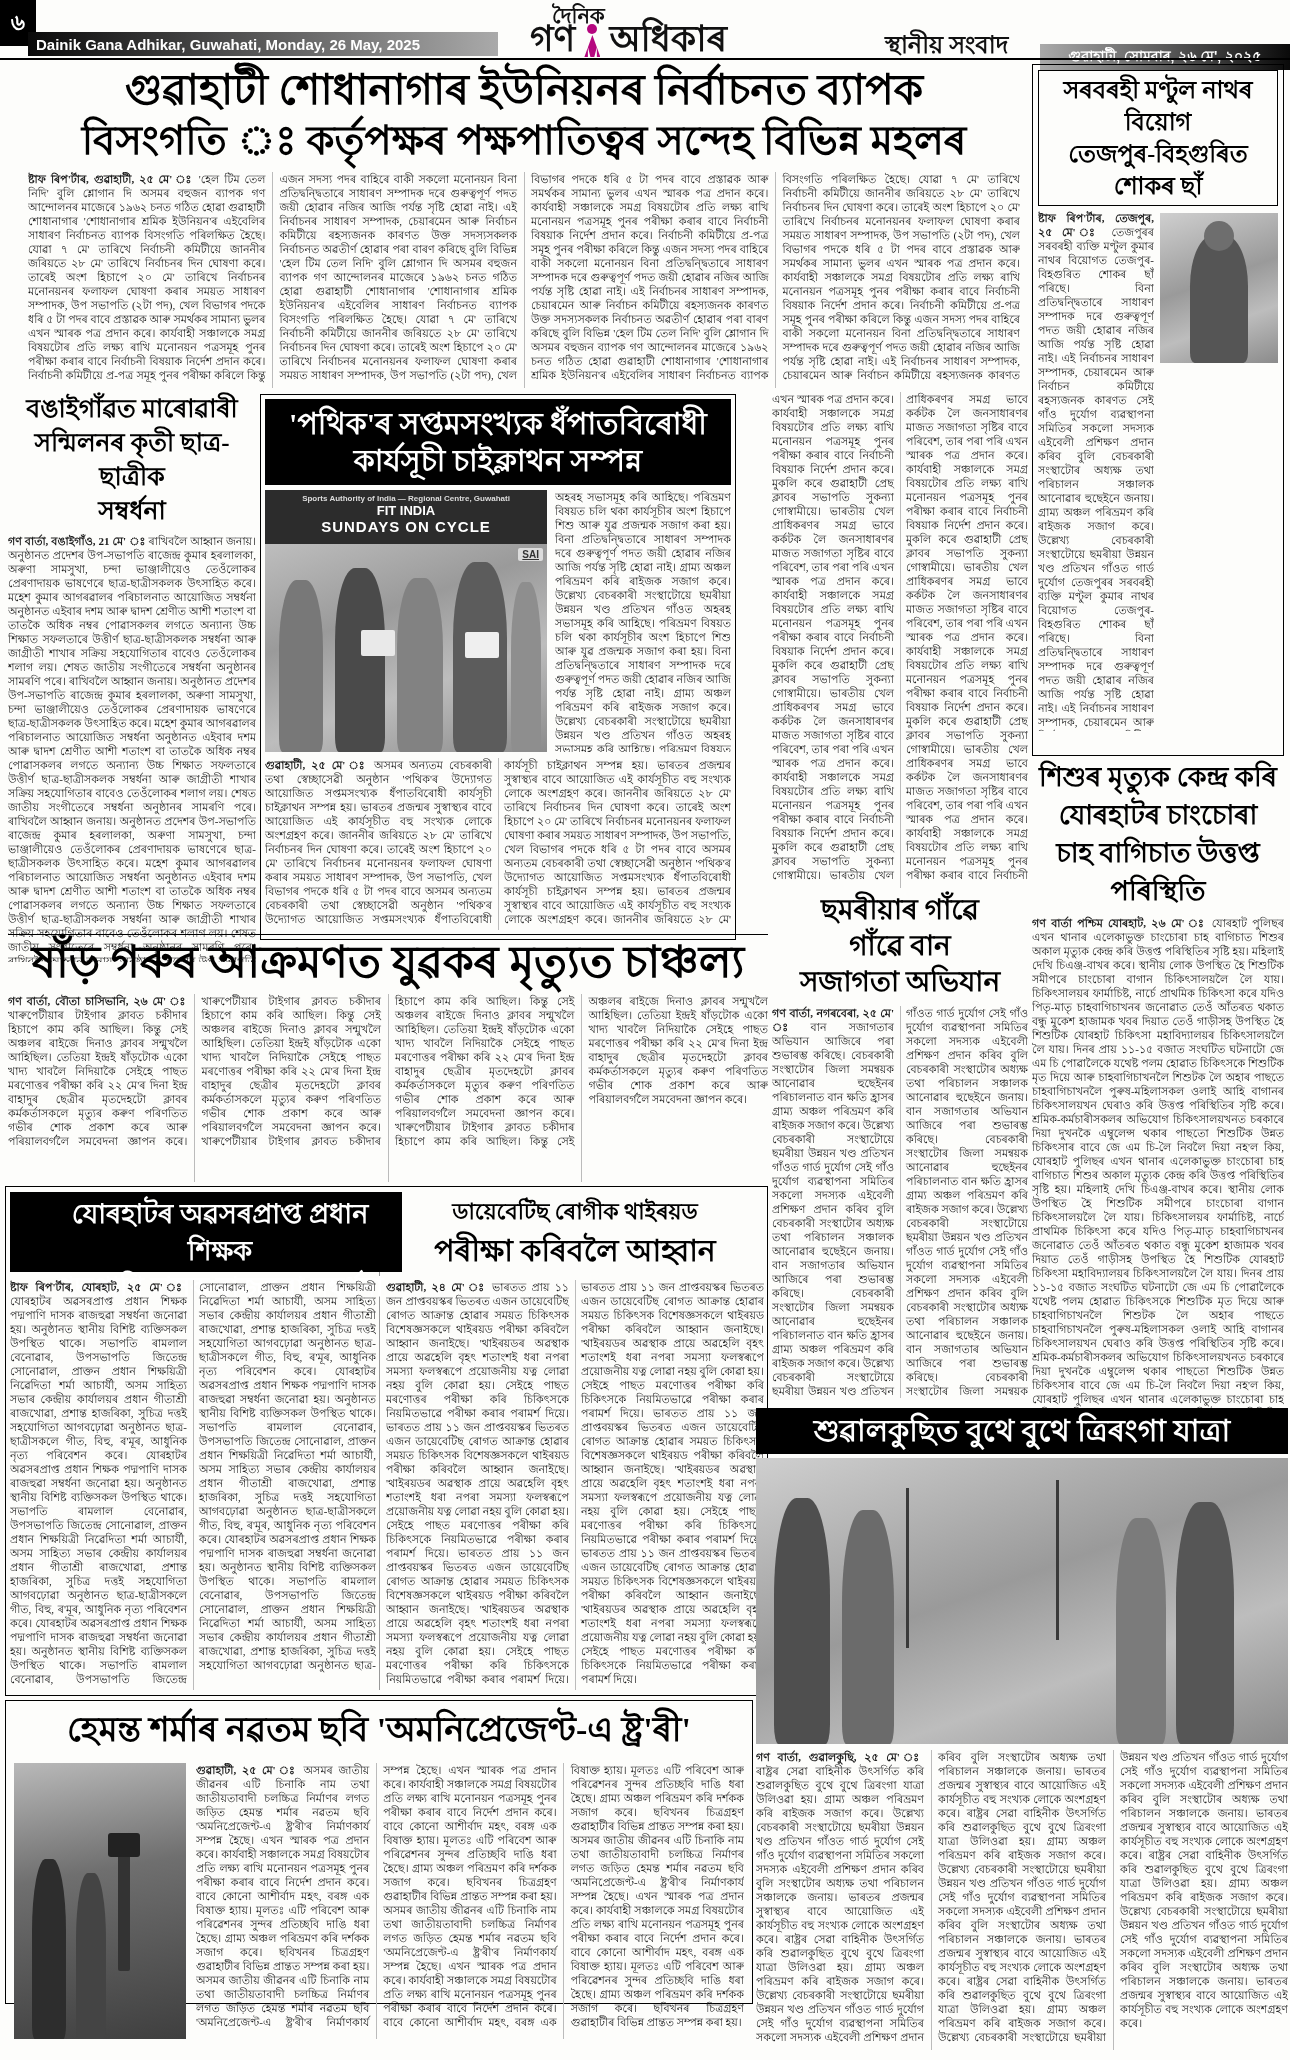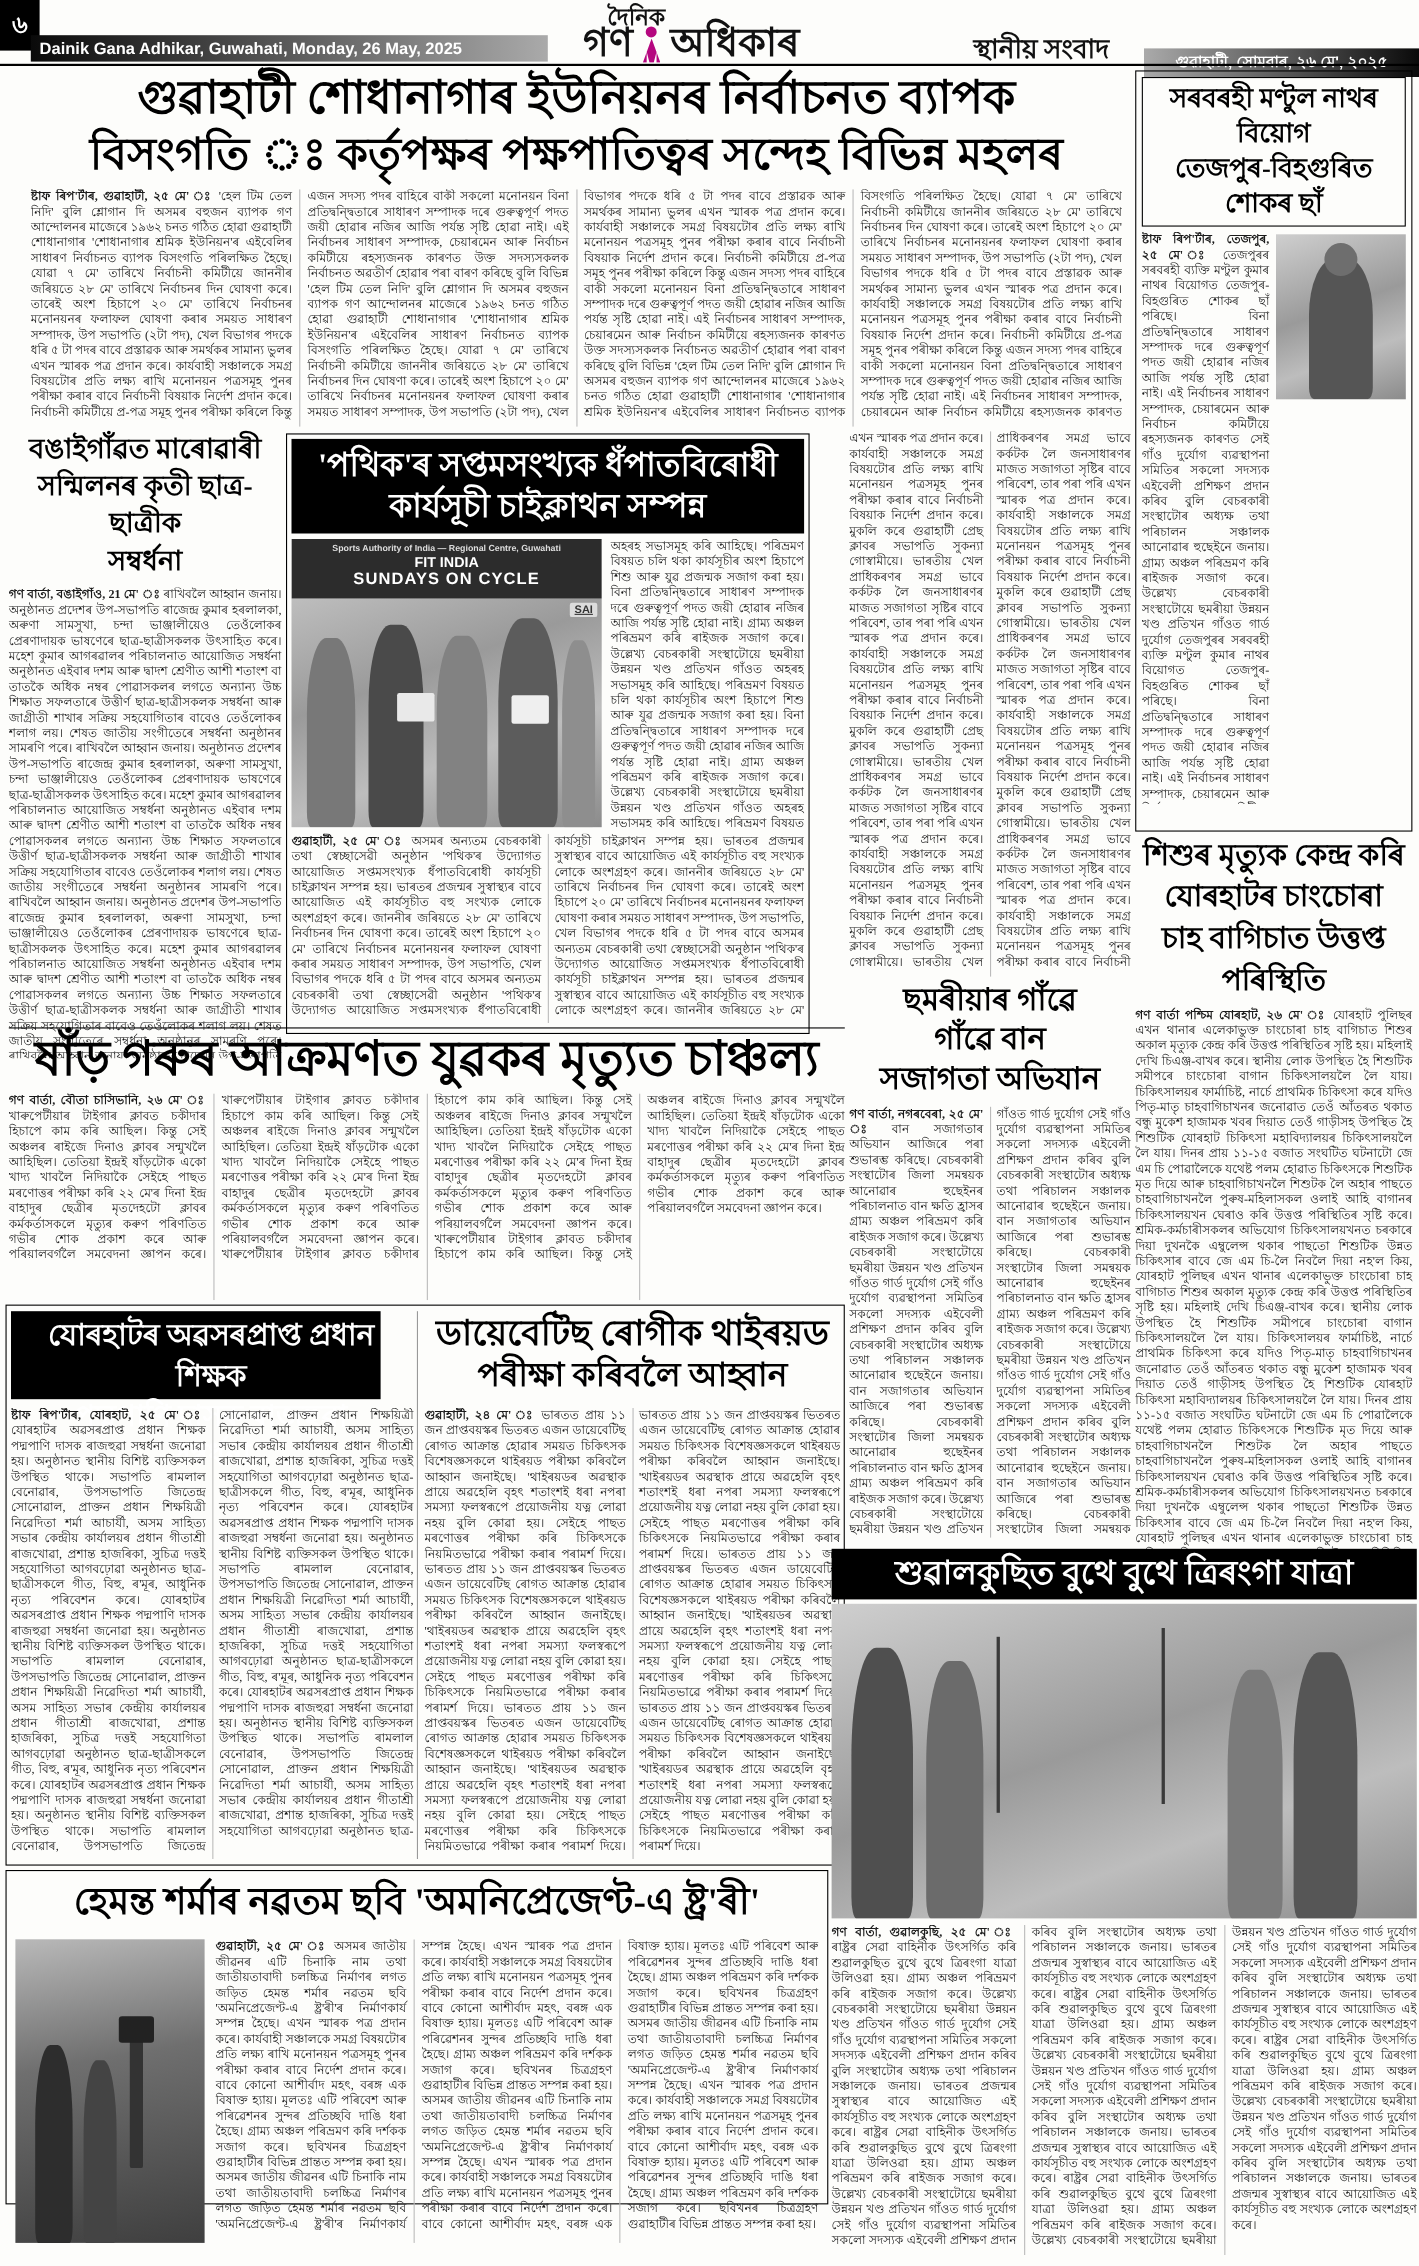--- a/index.html
+++ b/index.html
@@ -139,31 +139,31 @@
   <div class="abs rule-h" style="left:8px;top:934px;width:760px;height:1px;"></div>
   <div class="abs hl" style="left:8px;top:938px;width:760px;height:50px;font-size:44px;line-height:50px;">ষাঁড় গৰুৰ আক্ৰমণত যুৱকৰ মৃত্যুত চাঞ্চল্য</div>
   <div class="abs body-text cols4" style="left:8px;top:994px;width:760px;height:188px;">
     <span class="byline">গণ বাৰ্তা, বৌতা চাসিভানি, ২৬ মে' ঃ</span>
     <span> খাৰুপেটীয়াৰ টাইগাৰ ক্লাবত চকীদাৰ হিচাপে কাম কৰি আছিল। কিন্তু সেই অঞ্চলৰ ৰাইজে দিনাও ক্লাবৰ সন্মুখলৈ আহিছিল। তেতিয়া ইন্দ্ৰই ষাঁড়টোক একো খাদ্য খাবলৈ নিদিয়াকৈ সেইহে পাছত মৰণোত্তৰ পৰীক্ষা কৰি ২২ মে'ৰ দিনা ইন্দ্ৰ বাহাদুৰ ছেত্ৰীৰ মৃতদেহটো ক্লাবৰ কৰ্মকৰ্তাসকলে মৃত্যুৰ কৰুণ পৰিণতিত গভীৰ শোক প্ৰকাশ কৰে আৰু পৰিয়ালবৰ্গলৈ সমবেদনা জ্ঞাপন কৰে। খাৰুপেটীয়াৰ টাইগাৰ ক্লাবত চকীদাৰ হিচাপে কাম কৰি আছিল। কিন্তু সেই অঞ্চলৰ ৰাইজে দিনাও ক্লাবৰ সন্মুখলৈ আহিছিল। তেতিয়া ইন্দ্ৰই ষাঁড়টোক একো খাদ্য খাবলৈ নিদিয়াকৈ সেইহে পাছত মৰণোত্তৰ পৰীক্ষা কৰি ২২ মে'ৰ দিনা ইন্দ্ৰ বাহাদুৰ ছেত্ৰীৰ মৃতদেহটো ক্লাবৰ কৰ্মকৰ্তাসকলে মৃত্যুৰ কৰুণ পৰিণতিত গভীৰ শোক প্ৰকাশ কৰে আৰু পৰিয়ালবৰ্গলৈ সমবেদনা জ্ঞাপন কৰে। খাৰুপেটীয়াৰ টাইগাৰ ক্লাবত চকীদাৰ হিচাপে কাম কৰি আছিল। কিন্তু সেই অঞ্চলৰ ৰাইজে দিনাও ক্লাবৰ সন্মুখলৈ আহিছিল। তেতিয়া ইন্দ্ৰই ষাঁড়টোক একো খাদ্য খাবলৈ নিদিয়াকৈ সেইহে পাছত মৰণোত্তৰ পৰীক্ষা কৰি ২২ মে'ৰ দিনা ইন্দ্ৰ বাহাদুৰ ছেত্ৰীৰ মৃতদেহটো ক্লাবৰ কৰ্মকৰ্তাসকলে মৃত্যুৰ কৰুণ পৰিণতিত গভীৰ শোক প্ৰকাশ কৰে আৰু পৰিয়ালবৰ্গলৈ সমবেদনা জ্ঞাপন কৰে। খাৰুপেটীয়াৰ টাইগাৰ ক্লাবত চকীদাৰ হিচাপে কাম কৰি আছিল। কিন্তু সেই অঞ্চলৰ ৰাইজে দিনাও ক্লাবৰ সন্মুখলৈ আহিছিল। তেতিয়া ইন্দ্ৰই ষাঁড়টোক একো খাদ্য খাবলৈ নিদিয়াকৈ সেইহে পাছত মৰণোত্তৰ পৰীক্ষা কৰি ২২ মে'ৰ দিনা ইন্দ্ৰ বাহাদুৰ ছেত্ৰীৰ মৃতদেহটো ক্লাবৰ কৰ্মকৰ্তাসকলে মৃত্যুৰ কৰুণ পৰিণতিত গভীৰ শোক প্ৰকাশ কৰে আৰু পৰিয়ালবৰ্গলৈ সমবেদনা জ্ঞাপন কৰে।</span>
   </div>
 
   <div class="abs thin-box" style="left:5px;top:1186px;width:763px;height:510px;"></div>
   <div class="abs rule-v" style="left:379px;top:1192px;height:498px;"></div>
 
-  <div class="abs hl-invert" style="left:10px;top:1192px;width:336px;height:80px;padding-top:4px;padding-left:28px;">
+  <div class="abs hl-invert" style="left:10px;top:1192px;width:392px;height:80px;padding-top:4px;padding-left:28px;">
     <div style="font-size:27px;line-height:37px;">যোৰহাটৰ অৱসৰপ্ৰাপ্ত প্ৰধান শিক্ষক</div>
     <div style="font-size:27px;line-height:35px;">পদ্মপাণি দাসক ৰাজহুৱা সম্বৰ্ধনা</div>
   </div>
   <div class="abs body-text cols2" style="left:10px;top:1280px;width:366px;height:410px;">
     <span class="byline">ষ্টাফ ৰিপ'ৰ্টাৰ, যোৰহাট, ২৫ মে' ঃ</span>
     <span> যোৰহাটৰ অৱসৰপ্ৰাপ্ত প্ৰধান শিক্ষক পদ্মপাণি দাসক ৰাজহুৱা সম্বৰ্ধনা জনোৱা হয়। অনুষ্ঠানত স্থানীয় বিশিষ্ট ব্যক্তিসকল উপস্থিত থাকে। সভাপতি ৰামলাল বেনোৱাৰ, উপসভাপতি জিতেন্দ্ৰ সোনোৱাল, প্ৰাক্তন প্ৰধান শিক্ষয়িত্ৰী নিৱেদিতা শৰ্মা আচাৰ্যী, অসম সাহিত্য সভাৰ কেন্দ্ৰীয় কাৰ্যালয়ৰ প্ৰধান গীতাশ্ৰী ৰাজখোৱা, প্ৰশান্ত হাজৰিকা, সুচিত্ৰ দত্তই সহযোগিতা আগবঢ়োৱা অনুষ্ঠানত ছাত্ৰ-ছাত্ৰীসকলে গীত, বিহু, ৰ'মূৰ, আধুনিক নৃত্য পৰিবেশন কৰে। যোৰহাটৰ অৱসৰপ্ৰাপ্ত প্ৰধান শিক্ষক পদ্মপাণি দাসক ৰাজহুৱা সম্বৰ্ধনা জনোৱা হয়। অনুষ্ঠানত স্থানীয় বিশিষ্ট ব্যক্তিসকল উপস্থিত থাকে। সভাপতি ৰামলাল বেনোৱাৰ, উপসভাপতি জিতেন্দ্ৰ সোনোৱাল, প্ৰাক্তন প্ৰধান শিক্ষয়িত্ৰী নিৱেদিতা শৰ্মা আচাৰ্যী, অসম সাহিত্য সভাৰ কেন্দ্ৰীয় কাৰ্যালয়ৰ প্ৰধান গীতাশ্ৰী ৰাজখোৱা, প্ৰশান্ত হাজৰিকা, সুচিত্ৰ দত্তই সহযোগিতা আগবঢ়োৱা অনুষ্ঠানত ছাত্ৰ-ছাত্ৰীসকলে গীত, বিহু, ৰ'মূৰ, আধুনিক নৃত্য পৰিবেশন কৰে। যোৰহাটৰ অৱসৰপ্ৰাপ্ত প্ৰধান শিক্ষক পদ্মপাণি দাসক ৰাজহুৱা সম্বৰ্ধনা জনোৱা হয়। অনুষ্ঠানত স্থানীয় বিশিষ্ট ব্যক্তিসকল উপস্থিত থাকে। সভাপতি ৰামলাল বেনোৱাৰ, উপসভাপতি জিতেন্দ্ৰ সোনোৱাল, প্ৰাক্তন প্ৰধান শিক্ষয়িত্ৰী নিৱেদিতা শৰ্মা আচাৰ্যী, অসম সাহিত্য সভাৰ কেন্দ্ৰীয় কাৰ্যালয়ৰ প্ৰধান গীতাশ্ৰী ৰাজখোৱা, প্ৰশান্ত হাজৰিকা, সুচিত্ৰ দত্তই সহযোগিতা আগবঢ়োৱা অনুষ্ঠানত ছাত্ৰ-ছাত্ৰীসকলে গীত, বিহু, ৰ'মূৰ, আধুনিক নৃত্য পৰিবেশন কৰে। যোৰহাটৰ অৱসৰপ্ৰাপ্ত প্ৰধান শিক্ষক পদ্মপাণি দাসক ৰাজহুৱা সম্বৰ্ধনা জনোৱা হয়। অনুষ্ঠানত স্থানীয় বিশিষ্ট ব্যক্তিসকল উপস্থিত থাকে। সভাপতি ৰামলাল বেনোৱাৰ, উপসভাপতি জিতেন্দ্ৰ সোনোৱাল, প্ৰাক্তন প্ৰধান শিক্ষয়িত্ৰী নিৱেদিতা শৰ্মা আচাৰ্যী, অসম সাহিত্য সভাৰ কেন্দ্ৰীয় কাৰ্যালয়ৰ প্ৰধান গীতাশ্ৰী ৰাজখোৱা, প্ৰশান্ত হাজৰিকা, সুচিত্ৰ দত্তই সহযোগিতা আগবঢ়োৱা অনুষ্ঠানত ছাত্ৰ-ছাত্ৰীসকলে গীত, বিহু, ৰ'মূৰ, আধুনিক নৃত্য পৰিবেশন কৰে। যোৰহাটৰ অৱসৰপ্ৰাপ্ত প্ৰধান শিক্ষক পদ্মপাণি দাসক ৰাজহুৱা সম্বৰ্ধনা জনোৱা হয়। অনুষ্ঠানত স্থানীয় বিশিষ্ট ব্যক্তিসকল উপস্থিত থাকে। সভাপতি ৰামলাল বেনোৱাৰ, উপসভাপতি জিতেন্দ্ৰ সোনোৱাল, প্ৰাক্তন প্ৰধান শিক্ষয়িত্ৰী নিৱেদিতা শৰ্মা আচাৰ্যী, অসম সাহিত্য সভাৰ কেন্দ্ৰীয় কাৰ্যালয়ৰ প্ৰধান গীতাশ্ৰী ৰাজখোৱা, প্ৰশান্ত হাজৰিকা, সুচিত্ৰ দত্তই সহযোগিতা আগবঢ়োৱা অনুষ্ঠানত ছাত্ৰ-ছাত্ৰীসকলে গীত, বিহু, ৰ'মূৰ, আধুনিক নৃত্য পৰিবেশন কৰে।</span>
   </div>
 
   <div class="abs hl" style="left:386px;top:1192px;width:378px;height:80px;">
-    <div style="font-size:32px;line-height:40px;">ডায়েবেটিছ ৰোগীক থাইৰয়ড</div>
+    <div style="font-size:22px;line-height:40px;">ডায়েবেটিছ ৰোগীক থাইৰয়ড</div>
     <div style="font-size:30px;line-height:38px;">পৰীক্ষা কৰিবলৈ আহ্বান</div>
   </div>
   <div class="abs body-text cols2" style="left:386px;top:1280px;width:378px;height:410px;">
     <span class="byline">গুৱাহাটী, ২৪ মে' ঃ</span>
     <span> ভাৰতত প্ৰায় ১১ জন প্ৰাপ্তবয়স্কৰ ভিতৰত এজন ডায়েবেটিছ ৰোগত আক্ৰান্ত হোৱাৰ সময়ত চিকিৎসক বিশেষজ্ঞসকলে থাইৰয়ড পৰীক্ষা কৰিবলৈ আহ্বান জনাইছে। 'থাইৰয়ডৰ অৱস্থাক প্ৰায়ে অৱহেলি বৃহৎ শতাংশই ধৰা নপৰা সমস্যা ফলস্বৰূপে প্ৰয়োজনীয় যত্ন লোৱা নহয় বুলি কোৱা হয়। সেইহে পাছত মৰণোত্তৰ পৰীক্ষা কৰি চিকিৎসকে নিয়মিতভাৱে পৰীক্ষা কৰাৰ পৰামৰ্শ দিয়ে। ভাৰতত প্ৰায় ১১ জন প্ৰাপ্তবয়স্কৰ ভিতৰত এজন ডায়েবেটিছ ৰোগত আক্ৰান্ত হোৱাৰ সময়ত চিকিৎসক বিশেষজ্ঞসকলে থাইৰয়ড পৰীক্ষা কৰিবলৈ আহ্বান জনাইছে। 'থাইৰয়ডৰ অৱস্থাক প্ৰায়ে অৱহেলি বৃহৎ শতাংশই ধৰা নপৰা সমস্যা ফলস্বৰূপে প্ৰয়োজনীয় যত্ন লোৱা নহয় বুলি কোৱা হয়। সেইহে পাছত মৰণোত্তৰ পৰীক্ষা কৰি চিকিৎসকে নিয়মিতভাৱে পৰীক্ষা কৰাৰ পৰামৰ্শ দিয়ে। ভাৰতত প্ৰায় ১১ জন প্ৰাপ্তবয়স্কৰ ভিতৰত এজন ডায়েবেটিছ ৰোগত আক্ৰান্ত হোৱাৰ সময়ত চিকিৎসক বিশেষজ্ঞসকলে থাইৰয়ড পৰীক্ষা কৰিবলৈ আহ্বান জনাইছে। 'থাইৰয়ডৰ অৱস্থাক প্ৰায়ে অৱহেলি বৃহৎ শতাংশই ধৰা নপৰা সমস্যা ফলস্বৰূপে প্ৰয়োজনীয় যত্ন লোৱা নহয় বুলি কোৱা হয়। সেইহে পাছত মৰণোত্তৰ পৰীক্ষা কৰি চিকিৎসকে নিয়মিতভাৱে পৰীক্ষা কৰাৰ পৰামৰ্শ দিয়ে। ভাৰতত প্ৰায় ১১ জন প্ৰাপ্তবয়স্কৰ ভিতৰত এজন ডায়েবেটিছ ৰোগত আক্ৰান্ত হোৱাৰ সময়ত চিকিৎসক বিশেষজ্ঞসকলে থাইৰয়ড পৰীক্ষা কৰিবলৈ আহ্বান জনাইছে। 'থাইৰয়ডৰ অৱস্থাক প্ৰায়ে অৱহেলি বৃহৎ শতাংশই ধৰা নপৰা সমস্যা ফলস্বৰূপে প্ৰয়োজনীয় যত্ন লোৱা নহয় বুলি কোৱা হয়। সেইহে পাছত মৰণোত্তৰ পৰীক্ষা কৰি চিকিৎসকে নিয়মিতভাৱে পৰীক্ষা কৰাৰ পৰামৰ্শ দিয়ে। ভাৰতত প্ৰায় ১১ জন প্ৰাপ্তবয়স্কৰ ভিতৰত এজন ডায়েবেটিছ ৰোগত আক্ৰান্ত হোৱাৰ সময়ত চিকিৎসক বিশেষজ্ঞসকলে থাইৰয়ড পৰীক্ষা কৰিবলৈ আহ্বান জনাইছে। 'থাইৰয়ডৰ অৱস্থাক প্ৰায়ে অৱহেলি বৃহৎ শতাংশই ধৰা নপৰা সমস্যা ফলস্বৰূপে প্ৰয়োজনীয় যত্ন লোৱা নহয় বুলি কোৱা হয়। সেইহে পাছত মৰণোত্তৰ পৰীক্ষা কৰি চিকিৎসকে নিয়মিতভাৱে পৰীক্ষা কৰাৰ পৰামৰ্শ দিয়ে। ভাৰতত প্ৰায় ১১ জন প্ৰাপ্তবয়স্কৰ ভিতৰত এজন ডায়েবেটিছ ৰোগত আক্ৰান্ত হোৱাৰ সময়ত চিকিৎসক বিশেষজ্ঞসকলে থাইৰয়ড পৰীক্ষা কৰিবলৈ আহ্বান জনাইছে। 'থাইৰয়ডৰ অৱস্থাক প্ৰায়ে অৱহেলি বৃহৎ শতাংশই ধৰা নপৰা সমস্যা ফলস্বৰূপে প্ৰয়োজনীয় যত্ন লোৱা নহয় বুলি কোৱা হয়। সেইহে পাছত মৰণোত্তৰ পৰীক্ষা কৰি চিকিৎসকে নিয়মিতভাৱে পৰীক্ষা কৰাৰ পৰামৰ্শ দিয়ে।</span>
   </div>
 
   <div class="abs hl-invert" style="left:756px;top:1408px;width:532px;height:46px;font-size:30px;line-height:46px;">শুৱালকুছিত বুথে বুথে ত্ৰিৰংগা যাত্ৰা</div>
   <div class="abs photo" style="left:756px;top:1458px;width:532px;height:286px;">
     <span class="sil" style="left:18px;top:40px;width:56px;height:246px;background:#4f4f4f;"></span>

